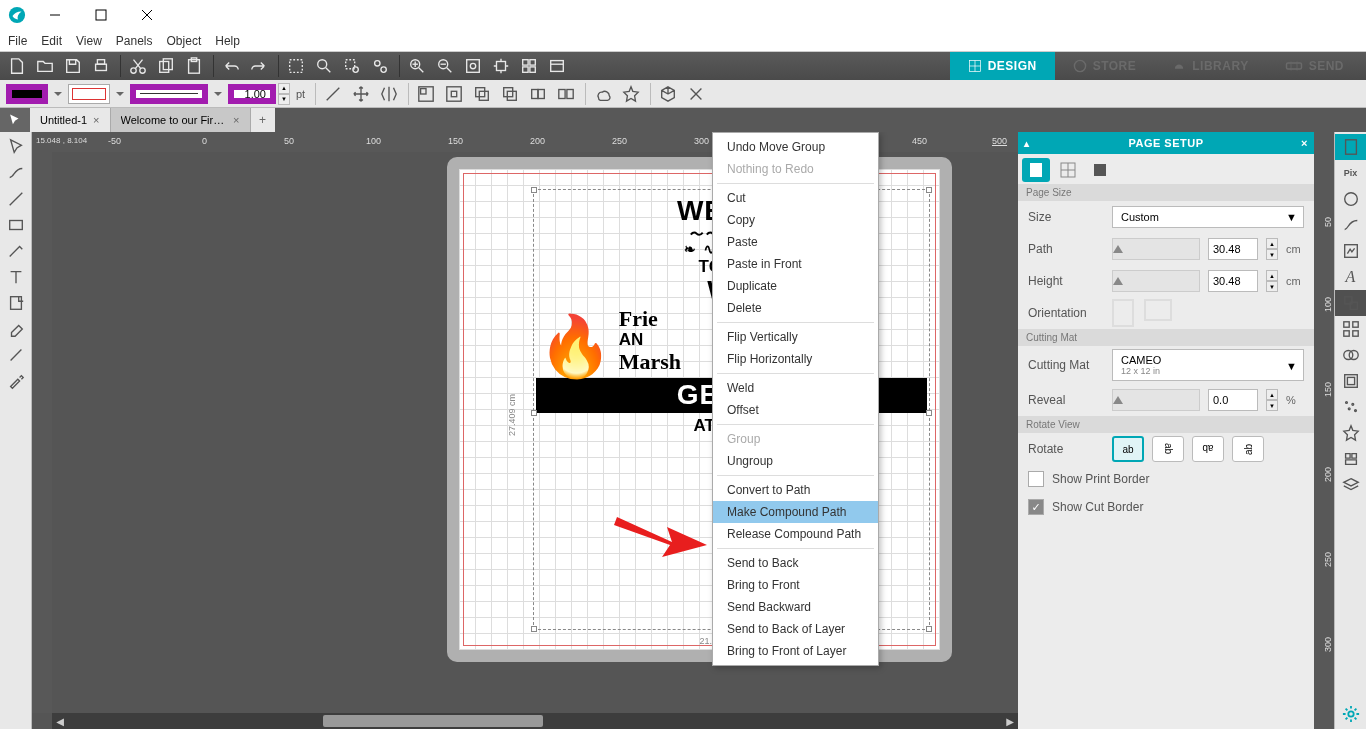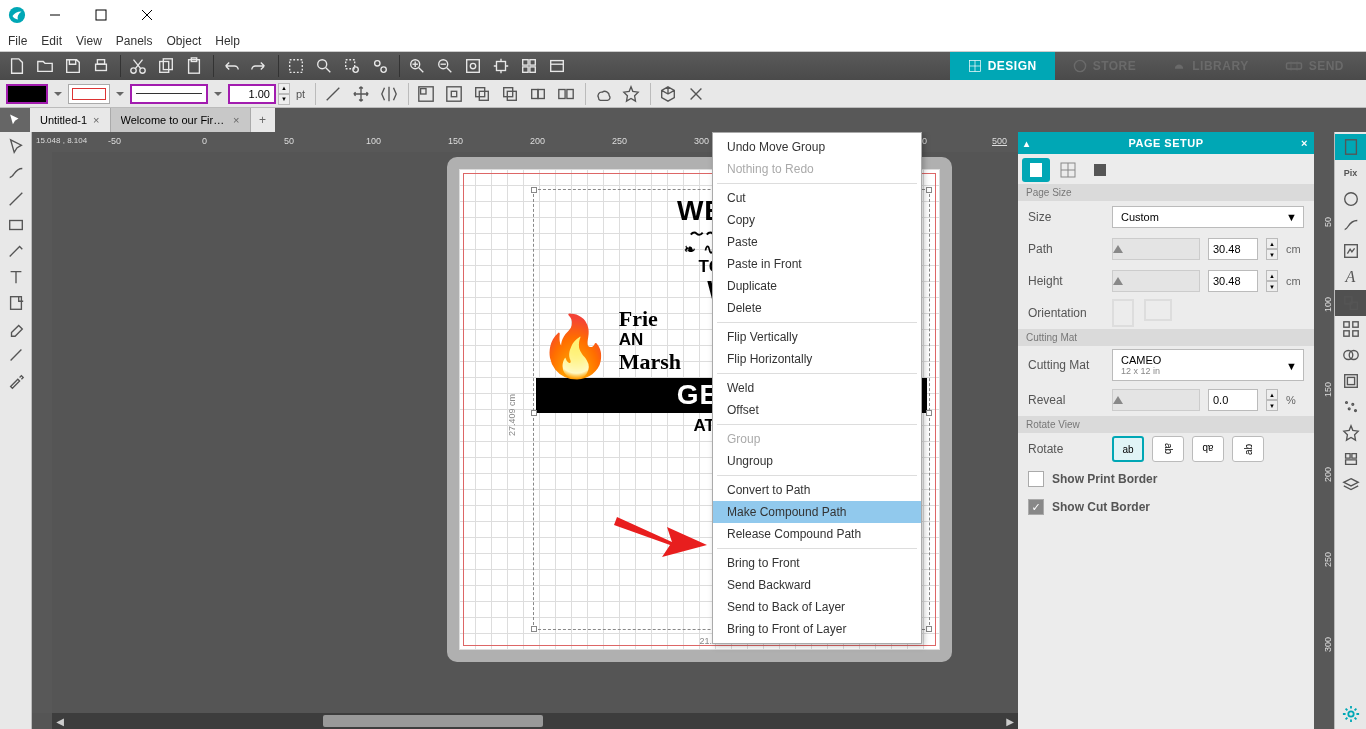--- a/index.html
+++ b/index.html
@@ -12,21 +12,21 @@
 .menubar { height: 22px; background: #fff; display: flex; align-items: center; padding: 0 8px; gap: 14px; border-bottom: 1px solid #ccc; }
 .menubar span { font-size: 12px; color: #333; }
 .toolbar1 { height: 28px; background: linear-gradient(#5a5a5a,#4a4a4a); display: flex; align-items: center; padding: 0 4px; }
 .tb-icon { width: 26px; height: 26px; display: flex; align-items: center; justify-content: center; margin-right: 2px; }
 .tb-sep { width: 1px; height: 22px; background: #333; margin: 0 4px; }
 .tb-fill { flex: 1; }
 .navtab { height: 28px; padding: 0 18px; display: flex; align-items: center; gap: 6px; font-size: 12px; font-weight: 600; letter-spacing: 0.5px; }
 .navtab.active { background: #00a7b5; color: #fff; }
 .navtab:not(.active) { color: #6a6a6a; }
 .toolbar2 { height: 28px; background: #e8e8e8; display: flex; align-items: center; padding: 0 4px; border-bottom: 1px solid #bbb; }
-.propbox { background: #fff; border: 2px solid #a21caf; height: 20px; display: flex; align-items: center; padding: 0 4px; margin: 0 2px; }
+.propbox { background: #fff; border: 6px solid #a21caf; height: 20px; display: flex; align-items: center; padding: 0 4px; margin: 0 2px; }
 .propbox.fill { width: 42px; background: #000; }
 .propbox.stroke { width: 42px; border: 1px solid #aaa; position:relative;}
 .propbox.stroke::after{content:'';position:absolute;inset:3px;border:1.5px solid #d33;}
 .propbox.line { width: 78px; }
 .propbox.numinput { width: 48px; }
 .unit { font-size: 11px; color: #555; padding: 0 6px; }
 .dropdown-arr { width:0;height:0;border-left:4px solid transparent;border-right:4px solid transparent;border-top:4px solid #666;margin:0 4px;}
 .tabstrip { height: 24px; background: #585858; display: flex; align-items: stretch; }
 .doc-tab { background: #e8e8e8; border-right: 1px solid #aaa; padding: 0 10px; font-size: 11px; display: flex; align-items: center; gap:6px; max-width:140px;}
 .doc-tab .tlabel{overflow:hidden;text-overflow:ellipsis;white-space:nowrap;}
@@ -83,25 +83,25 @@
 .orient-icons .oi.port{height:28px;width:22px;}
 .orient-icons .oi.land{width:28px;height:22px;}
 .mat-select{flex:1;background:#fff;border:1px solid #bbb;height:32px;padding:2px 8px;font-size:11px;display:flex;flex-direction:column;justify-content:center;position:relative;}
 .mat-select .sub{font-size:9px;color:#888;}
 .rotate-btns{display:flex;gap:8px;}
 .rbtn{width:32px;height:26px;border:1px solid #bbb;background:#fff;display:flex;align-items:center;justify-content:center;font-size:10px;border-radius:3px;}
 .rbtn.active{border:2px solid #00a7b5;background:#e0f4f6;}
 .checkbox-row{display:flex;align-items:center;height:28px;padding:0 10px;gap:8px;}
 .cb{width:16px;height:16px;border:1px solid #aaa;background:#fff;display:flex;align-items:center;justify-content:center;}
 .cb.checked{background:#888;color:#fff;font-size:11px;}
-.checkbox-row .clabel{font-size:12px;color:#555;font-weight:bold;}
+.checkbox-row .clabel{font-size:12px;color:#555;}
 .right-tools { width: 32px; background: #e8e8e8; display: flex; flex-direction: column; padding:2px 0;border-left:1px solid #bbb;}
 .vruler-right{width:20px;background:#585858;position:relative;}
 .vruler-right .vt{position:absolute;color:#ddd;font-size:9px;transform:rotate(-90deg);transform-origin:left;left:14px;}
-.ctx-menu { position: absolute; left: 680px; top: 0; width: 210px; background: #fff; border: 1px solid #aaa; box-shadow: 2px 2px 6px rgba(0,0,0,0.25); z-index: 100; padding:3px 0;}
+.ctx-menu { position: absolute; left: 680px; top: 0; width: 167px; background: #fff; border: 1px solid #aaa; box-shadow: 2px 2px 6px rgba(0,0,0,0.25); z-index: 100; padding:3px 0;}
 .ctx-item { height: 22px; padding: 0 14px; font-size: 12px; display: flex; align-items: center; color:#333;}
 .ctx-item.disabled { color: #aaa; }
 .ctx-item.highlight { background: #91c9ed; }
 .ctx-sep { height: 1px; background: #ddd; margin: 3px 4px; }
 .red-arrow{position:absolute;left:580px;top:365px;z-index:101;}
 svg.si{width:18px;height:18px;}
 .si path, .si rect, .si line, .si polyline, .si circle { stroke:#e8e8e8; stroke-width:1.5; fill:none; }
 .tb2 .si path, .tb2 .si rect, .tb2 .si line, .tb2 .si circle, .tb2 .si polyline { stroke:#555; }
 .left-tools .si path, .left-tools .si rect, .left-tools .si line, .left-tools .si circle, .left-tools .si polyline { stroke:#555; }
 .right-tools .si path, .right-tools .si rect, .right-tools .si line, .right-tools .si circle { stroke:#555; }
@@ -527,20 +527,21 @@
       <div class="ctx-item">Weld</div>
       <div class="ctx-item">Offset</div>
       <div class="ctx-sep"></div>
       <div class="ctx-item disabled">Group</div>
       <div class="ctx-item">Ungroup</div>
       <div class="ctx-sep"></div>
       <div class="ctx-item">Convert to Path</div>
       <div class="ctx-item highlight">Make Compound Path</div>
       <div class="ctx-item">Release Compound Path</div>
       <div class="ctx-sep"></div>
+      <div class="ctx-item">Send to Back</div>
       <div class="ctx-item">Bring to Front</div>
       <div class="ctx-item">Send Backward</div>
       <div class="ctx-item">Send to Back of Layer</div>
       <div class="ctx-item">Bring to Front of Layer</div>
     </div>
 
     <svg class="red-arrow" width="100" height="60" viewBox="0 0 100 60">
       <path d="M5 20 L60 45 L55 30 L95 48 L50 60 L58 48 L2 28 Z" fill="#e81e1e"></path>
     </svg>
 

